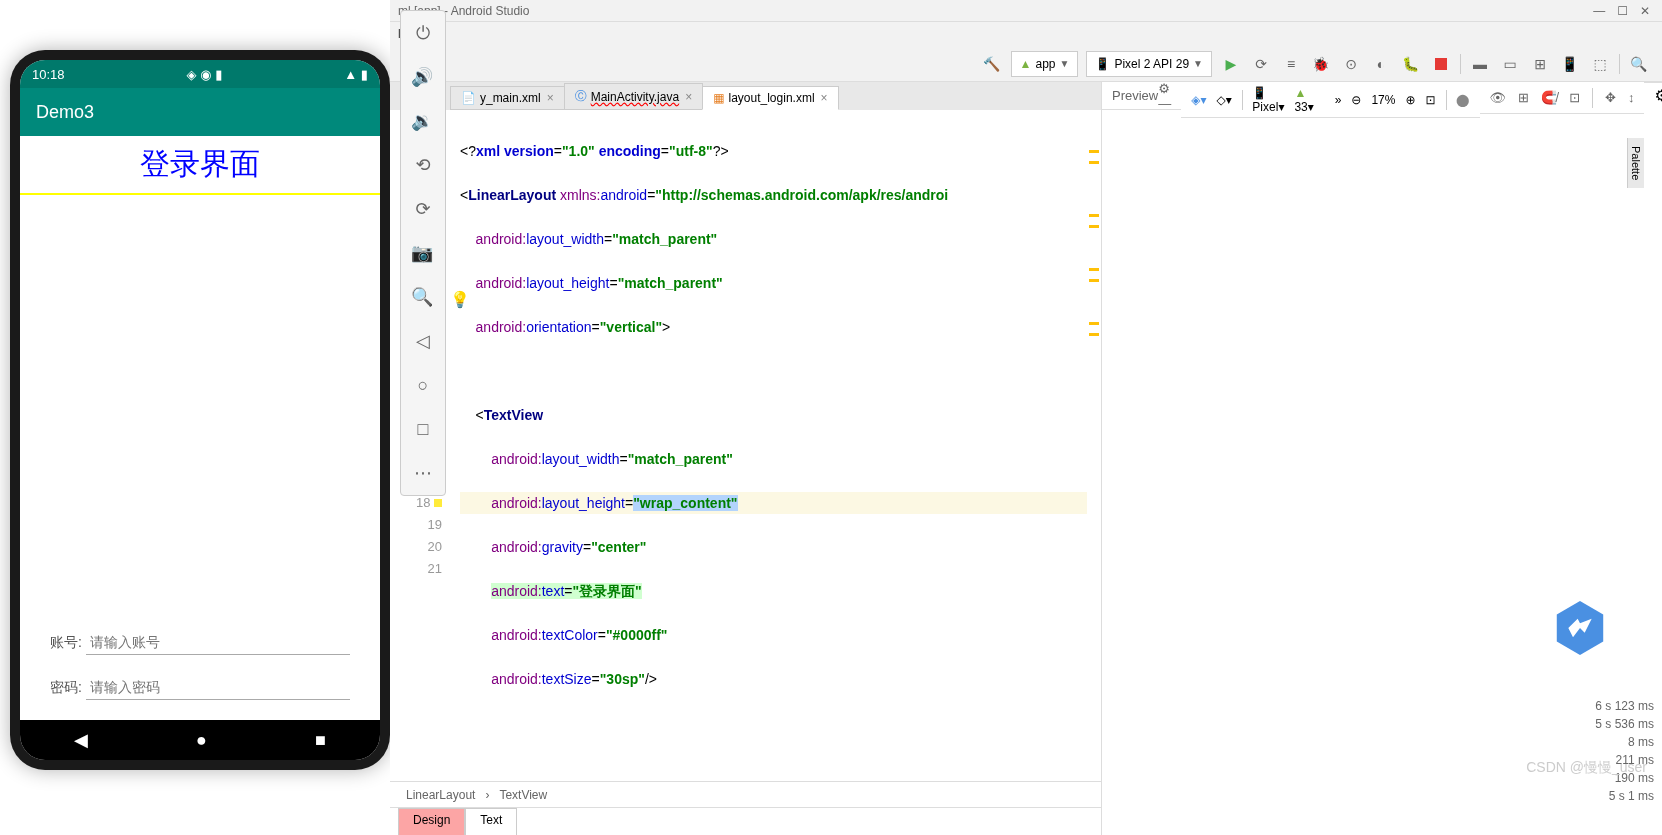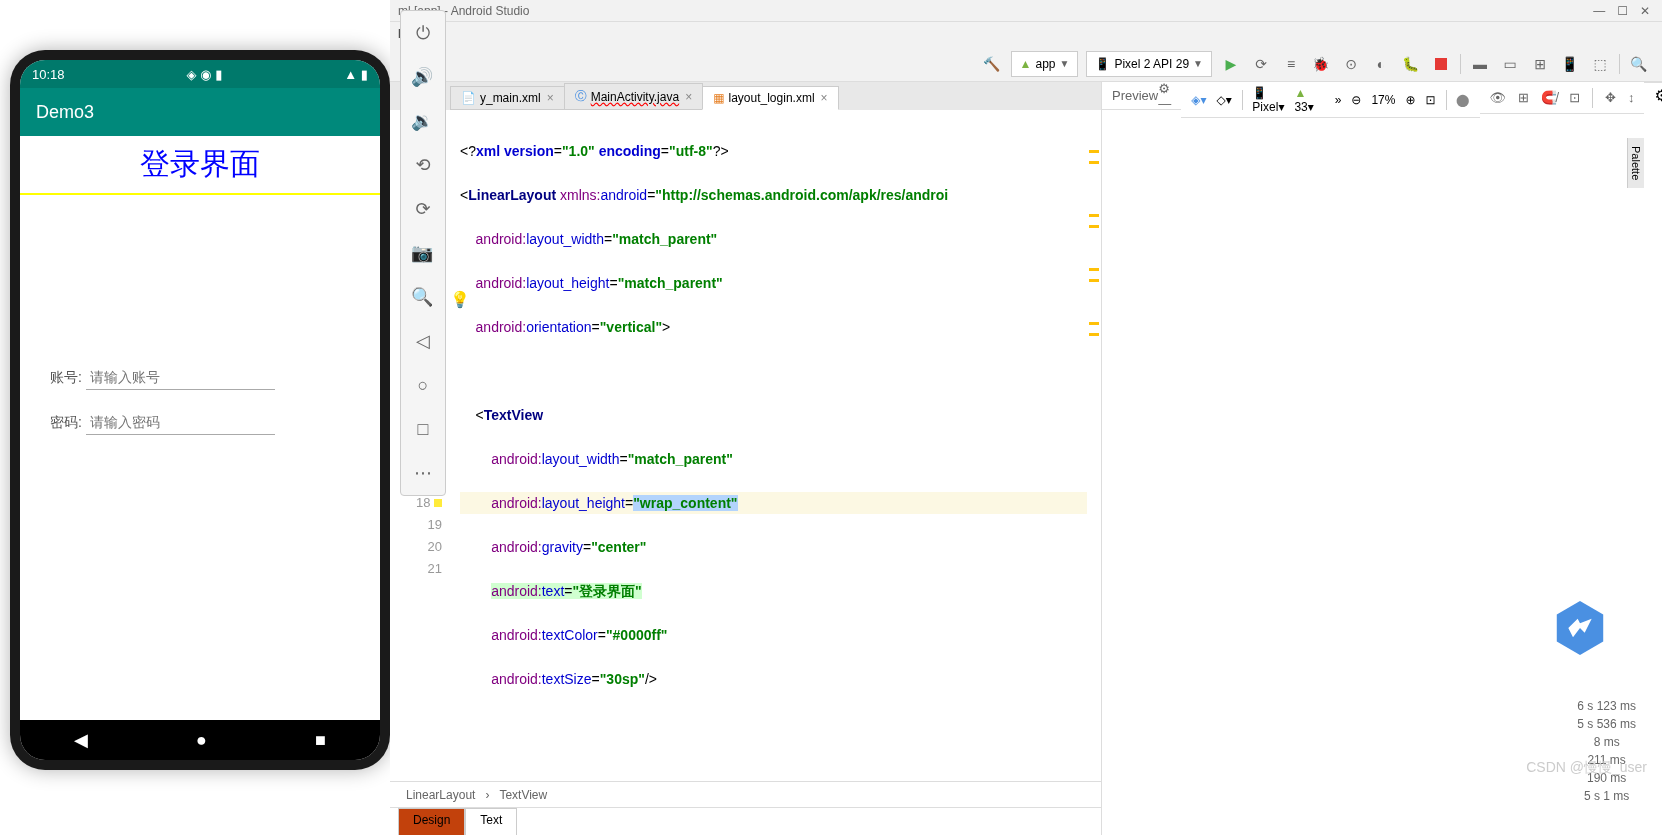--- a/index.html
+++ b/index.html
@@ -5,21 +5,21 @@
     * { margin: 0; padding: 0; box-sizing: border-box; font-family: "Microsoft YaHei", sans-serif; }
     body { width: 1662px; height: 835px; background: #fff; position: relative; overflow: hidden; }
     
     
     .phone-frame { position: absolute; left: 10px; top: 50px; width: 380px; height: 720px; background: #1a1a1a; border-radius: 35px; padding: 10px; box-shadow: 0 0 20px rgba(0,0,0,0.3); }
     .phone-screen { width: 100%; height: 100%; background: #fff; border-radius: 25px; overflow: hidden; display: flex; flex-direction: column; }
     .status-bar { background: #00796b; height: 28px; display: flex; justify-content: space-between; align-items: center; padding: 0 12px; color: #fff; font-size: 13px; }
     .status-icons { display: flex; gap: 6px; }
     .app-bar { background: #00897b; height: 48px; display: flex; align-items: center; padding: 0 16px; color: #fff; font-size: 18px; }
     .login-title { text-align: center; font-size: 30px; color: #0000ff; padding: 8px 0; border-bottom: 2px solid #ffff00; }
-    .phone-content { flex: 1; display: flex; padding: 0 30px; }
+    .phone-content { flex: 1; display: flex; flex-direction: column; padding: 0 30px; justify-content: flex-end; }
     .form-area { margin-top: 170px; }
     .input-row { display: flex; align-items: center; margin-bottom: 20px; font-size: 14px; }
     .input-label { color: #555; margin-right: 4px; }
     .input-field { flex: 1; border: none; border-bottom: 1px solid #aaa; font-size: 14px; padding: 4px; outline: none; color: #999; }
     .login-btn { margin-top: auto; margin-bottom: 10px; width: 100%; height: 40px; background: #d5d5d5; border: 1px solid #ccc; font-size: 14px; color: #333; }
     .nav-bar { height: 40px; background: #000; display: flex; justify-content: space-around; align-items: center; }
     .nav-icon { color: #fff; font-size: 18px; }
     
     
     .ide-window { position: absolute; left: 390px; top: 0; right: 0; height: 100%; background: #f2f2f2; display: flex; flex-direction: column; }
@@ -55,42 +55,42 @@
     
     .kw { color: #0000d0; font-weight: bold; }
     .attr { color: #0000d0; }
     .str { color: #007f00; font-weight: bold; }
     .tag { color: #000080; font-weight: bold; }
     .ns { color: #800080; }
     .txt-hl { background: #d0ffd0; }
     
     .breadcrumb { height: 26px; display: flex; align-items: center; padding: 0 16px; font-size: 12px; color: #666; border-top: 1px solid #ddd; gap: 10px; }
     .design-tabs { height: 28px; display: flex; padding-left: 8px; border-top: 1px solid #ddd; }
-    .design-tab { padding: 4px 14px; border: 1px solid #ccc; border-bottom: none; font-size: 12px; background: #c2410c; }
+    .design-tab { padding: 4px 14px; border: 1px solid #ccc; border-bottom: none; font-size: 12px; background: #fca5a5; }
     .design-tab.active { background: #fff; }
     
     
     .preview-panel { width: 560px; display: flex; }
     .preview-header { height: 28px; display: flex; align-items: center; justify-content: space-between; padding: 0 10px; font-size: 13px; color: #666; border-bottom: 1px solid #ddd; }
     .preview-toolbar { height: 36px; display: flex; align-items: center; padding: 0 10px; gap: 10px; font-size: 12px; border-bottom: 1px solid #ddd; }
     .preview-toolbar2 { height: 32px; display: flex; align-items: center; padding: 0 10px; gap: 12px; font-size: 13px; color: #666; border-bottom: 1px solid #ddd; }
     .preview-canvas { flex: 1; background: #fff; position: relative; }
     
     .mini-phone { position: absolute; left: 190px; top: 100px; width: 175px; height: 310px; border: 1px solid #bbb; background: #fafafa; }
     .mini-title { text-align: center; color: #0000ff; font-size: 11px; padding: 2px 0; border: 1px solid #4a90e2; position: relative; }
     .mini-title::before, .mini-title::after { content: ""; position: absolute; width: 6px; height: 6px; background: #4a90e2; top: 50%; transform: translateY(-50%); }
     .mini-title::before { left: -3px; }
     .mini-title::after { right: -3px; }
     .mini-form { margin-top: 120px; padding: 0 10px; font-size: 9px; color: #999; }
     .mini-row { border: 1px solid #ddd; padding: 1px; margin-bottom: 2px; }
     .mini-btn { position: absolute; bottom: 8px; left: 8px; right: 8px; height: 14px; background: #ddd; border: 1px solid #bbb; font-size: 9px; text-align: center; line-height: 12px; }
     .resize-handle { position: absolute; right: -20px; bottom: -20px; font-size: 20px; color: #888; }
     
     .palette-tab { position: absolute; right: 0; top: 56px; writing-mode: vertical-rl; font-size: 11px; padding: 8px 2px; background: #e8e8e8; border-left: 1px solid #ccc; }
-    .timing-list { position: absolute; right: 26px; bottom: 30px; font-size: 12px; color: #666; text-align: center; line-height: 18px; }
+    .timing-list { position: absolute; right: 8px; bottom: 30px; font-size: 12px; color: #666; text-align: right; line-height: 18px; }
     
     .watermark { position: absolute; right: 15px; bottom: 58px; font-size: 14px; color: #ccc; }
     .floating-badge { position: absolute; right: 55px; bottom: 180px; width: 54px; height: 54px; background: #4a90e2; clip-path: polygon(50% 0%, 93% 25%, 93% 75%, 50% 100%, 7% 75%, 7% 25%); display: flex; align-items: center; justify-content: center; }
     .bird-svg { width: 28px; height: 28px; fill: #fff; }
     
     .hammer { color: #7cb342; }
     .android-icon { color: #7cb342; }
     .red-square { width: 12px; height: 12px; background: #e53935; display: inline-block; }
     .sep { width: 1px; height: 20px; background: #ccc; }
     .dropdown-arrow { font-size: 10px; color: #666; }

